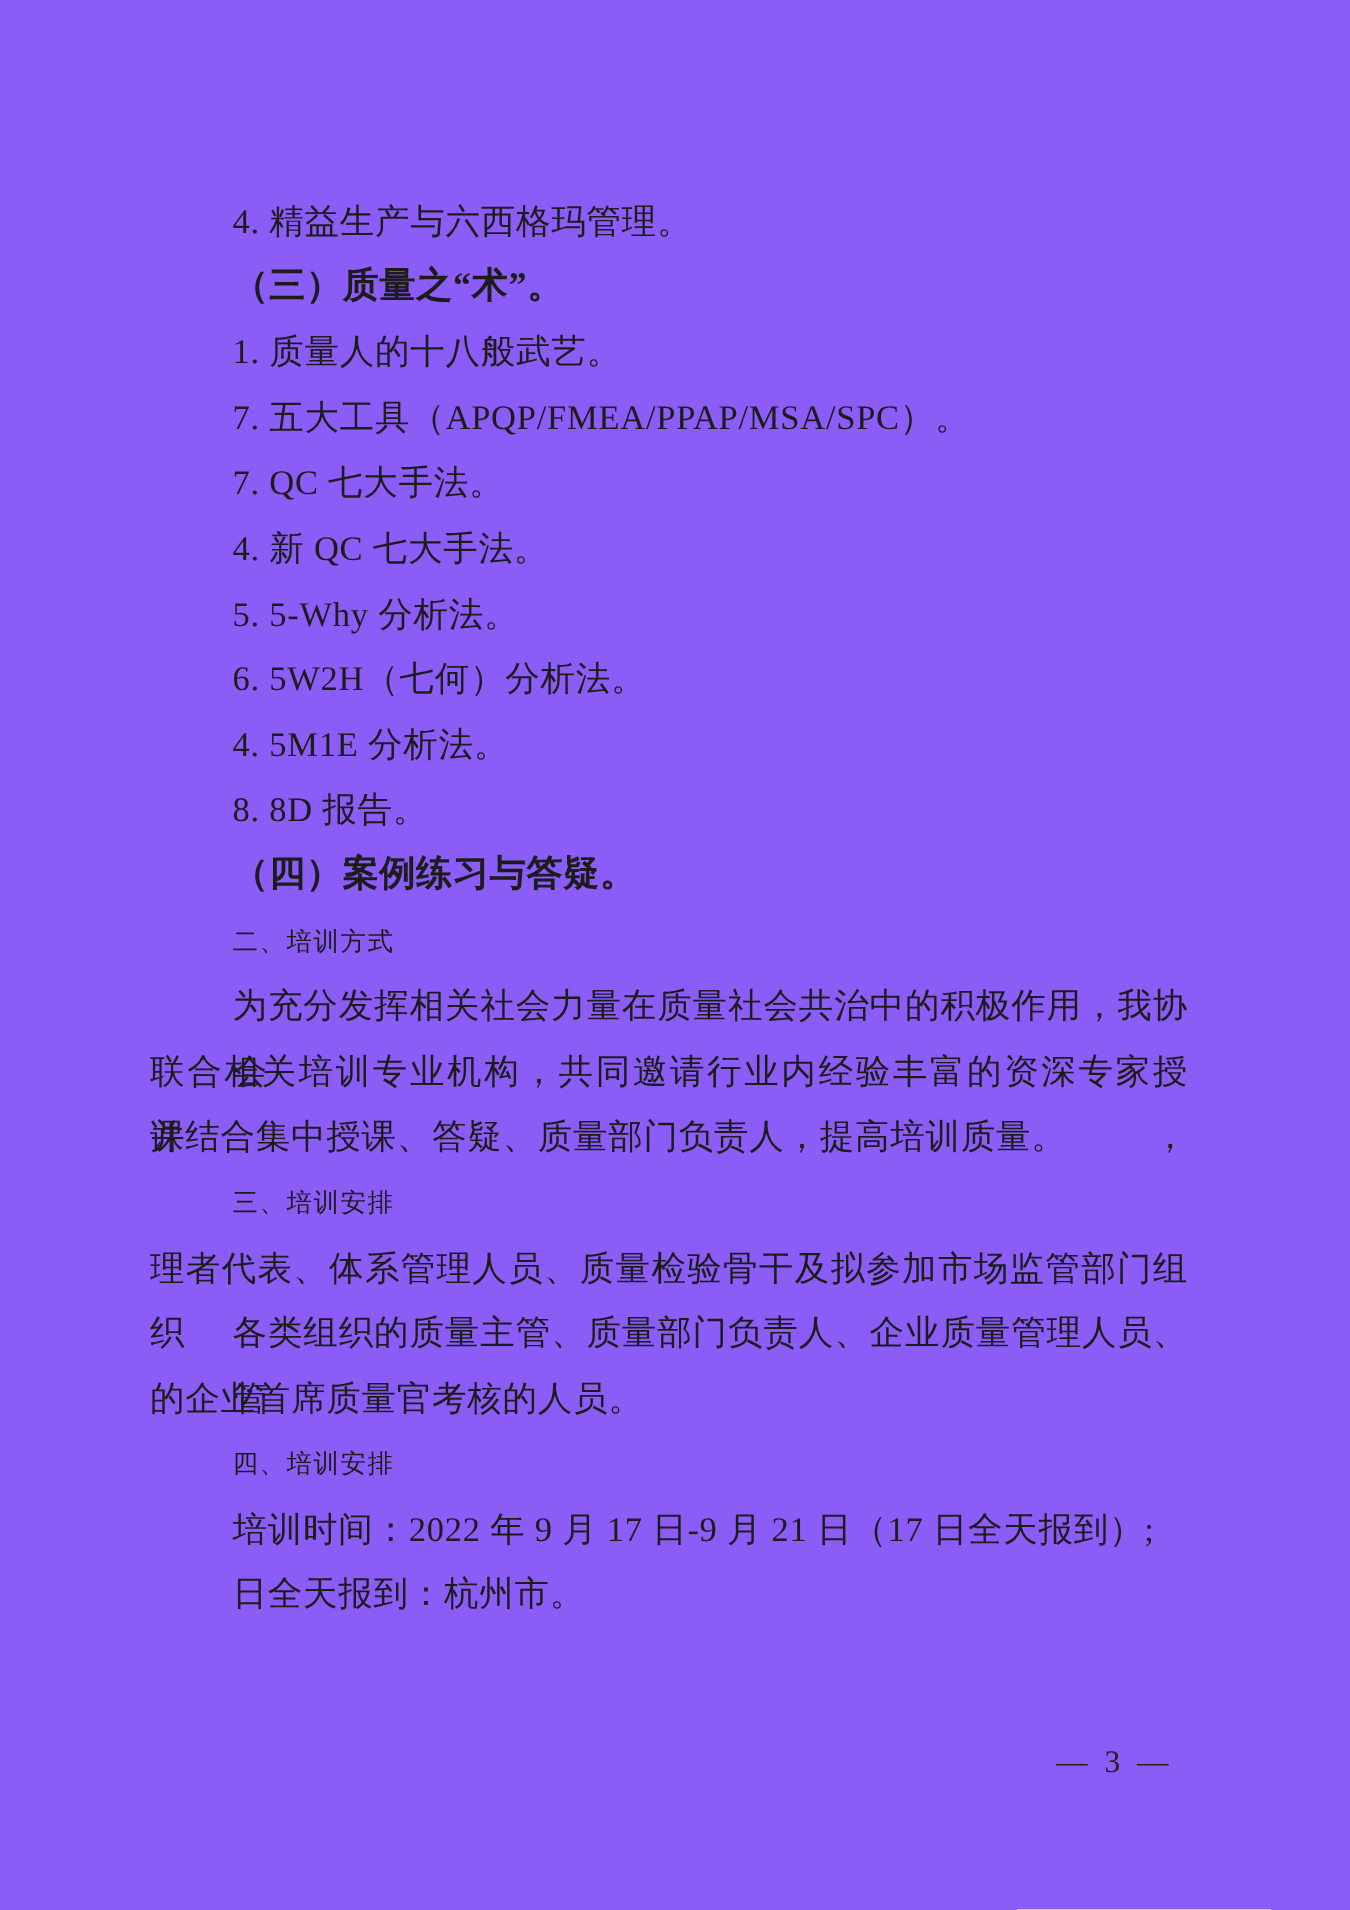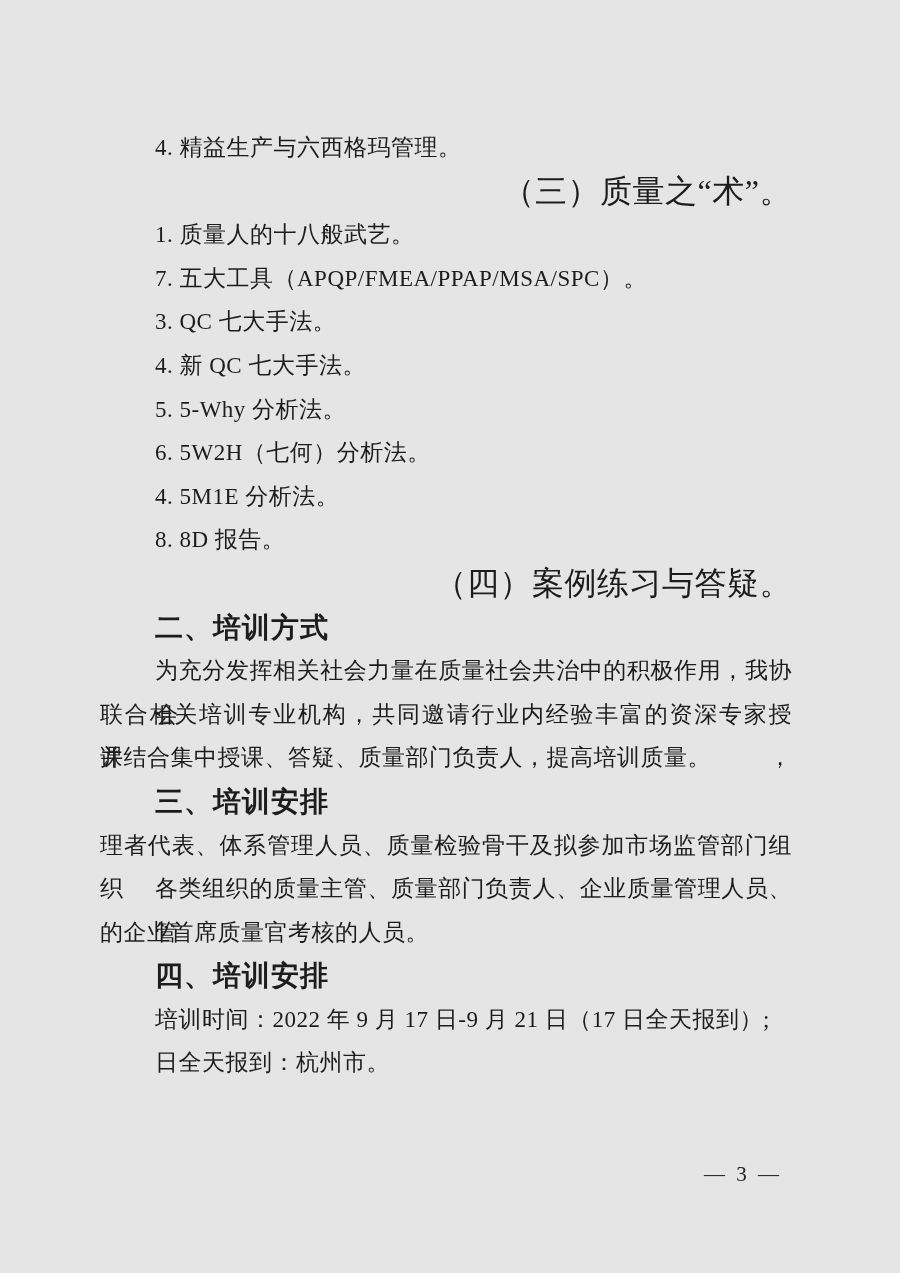--- a/index.html
+++ b/index.html
@@ -8,21 +8,21 @@
     background: #ffffff;
     font-family: "Liberation Serif", serif;
     color: #1c1c1c;
     overflow: hidden;
     position: relative;
   }
   .page {
     position: absolute;
     left: 0; top: 0;
     width: 900px; height: 1273px;
-    background: #e5e5e5;
+    background: #8b5cf6;
   }
   .content {
     position: absolute;
     left: 100px;
     top: 126px;
     width: 692px;
   }
   .line {
     height: 43.6px;
     line-height: 43.6px;
@@ -31,28 +31,27 @@
     white-space: nowrap;
     text-align: left;
   }
   .indent { padding-left: 55px; }
   .stretch {
     white-space: normal;
     text-align: justify;
     text-align-last: justify;
   }
   .sub-bold {
-    font-weight: normal;
-    font-size: 32px;
-    text-align: right;
+    font-weight: bold;
+    font-size: 24px;
   }
   .heading {
-    font-weight: bold;
+    font-weight: normal;
     font-family: "Liberation Sans", sans-serif;
-    font-size: 28px;
+    font-size: 17px;
     letter-spacing: 1px;
   }
   .page-number {
     position: absolute;
     right: 118px;
     top: 1162px;
     font-size: 21px;
     letter-spacing: 3px;
     font-family: "Liberation Serif", serif;
     color: #222;
@@ -61,21 +60,21 @@
 </head>
 <body>
 
 <div class="page">
   <div class="content">
 
     <div class="line indent">4. 精益生产与六西格玛管理。</div>
     <div class="line indent sub-bold">（三）质量之“术”。</div>
     <div class="line indent">1. 质量人的十八般武艺。</div>
     <div class="line indent">7. 五大工具（APQP/FMEA/PPAP/MSA/SPC）。</div>
-    <div class="line indent">3. QC 七大手法。</div>
+    <div class="line indent">7. QC 七大手法。</div>
     <div class="line indent">4. 新 QC 七大手法。</div>
     <div class="line indent">5. 5-Why 分析法。</div>
     <div class="line indent">6. 5W2H（七何）分析法。</div>
     <div class="line indent">4. 5M1E 分析法。</div>
     <div class="line indent">8. 8D 报告。</div>
     <div class="line indent sub-bold">（四）案例练习与答疑。</div>
 
     <div class="line indent heading">二、培训方式</div>
     <div class="line indent stretch">为充分发挥相关社会力量在质量社会共治中的积极作用，我协会</div>
     <div class="line stretch">联合相关培训专业机构，共同邀请行业内经验丰富的资深专家授课，</div>

